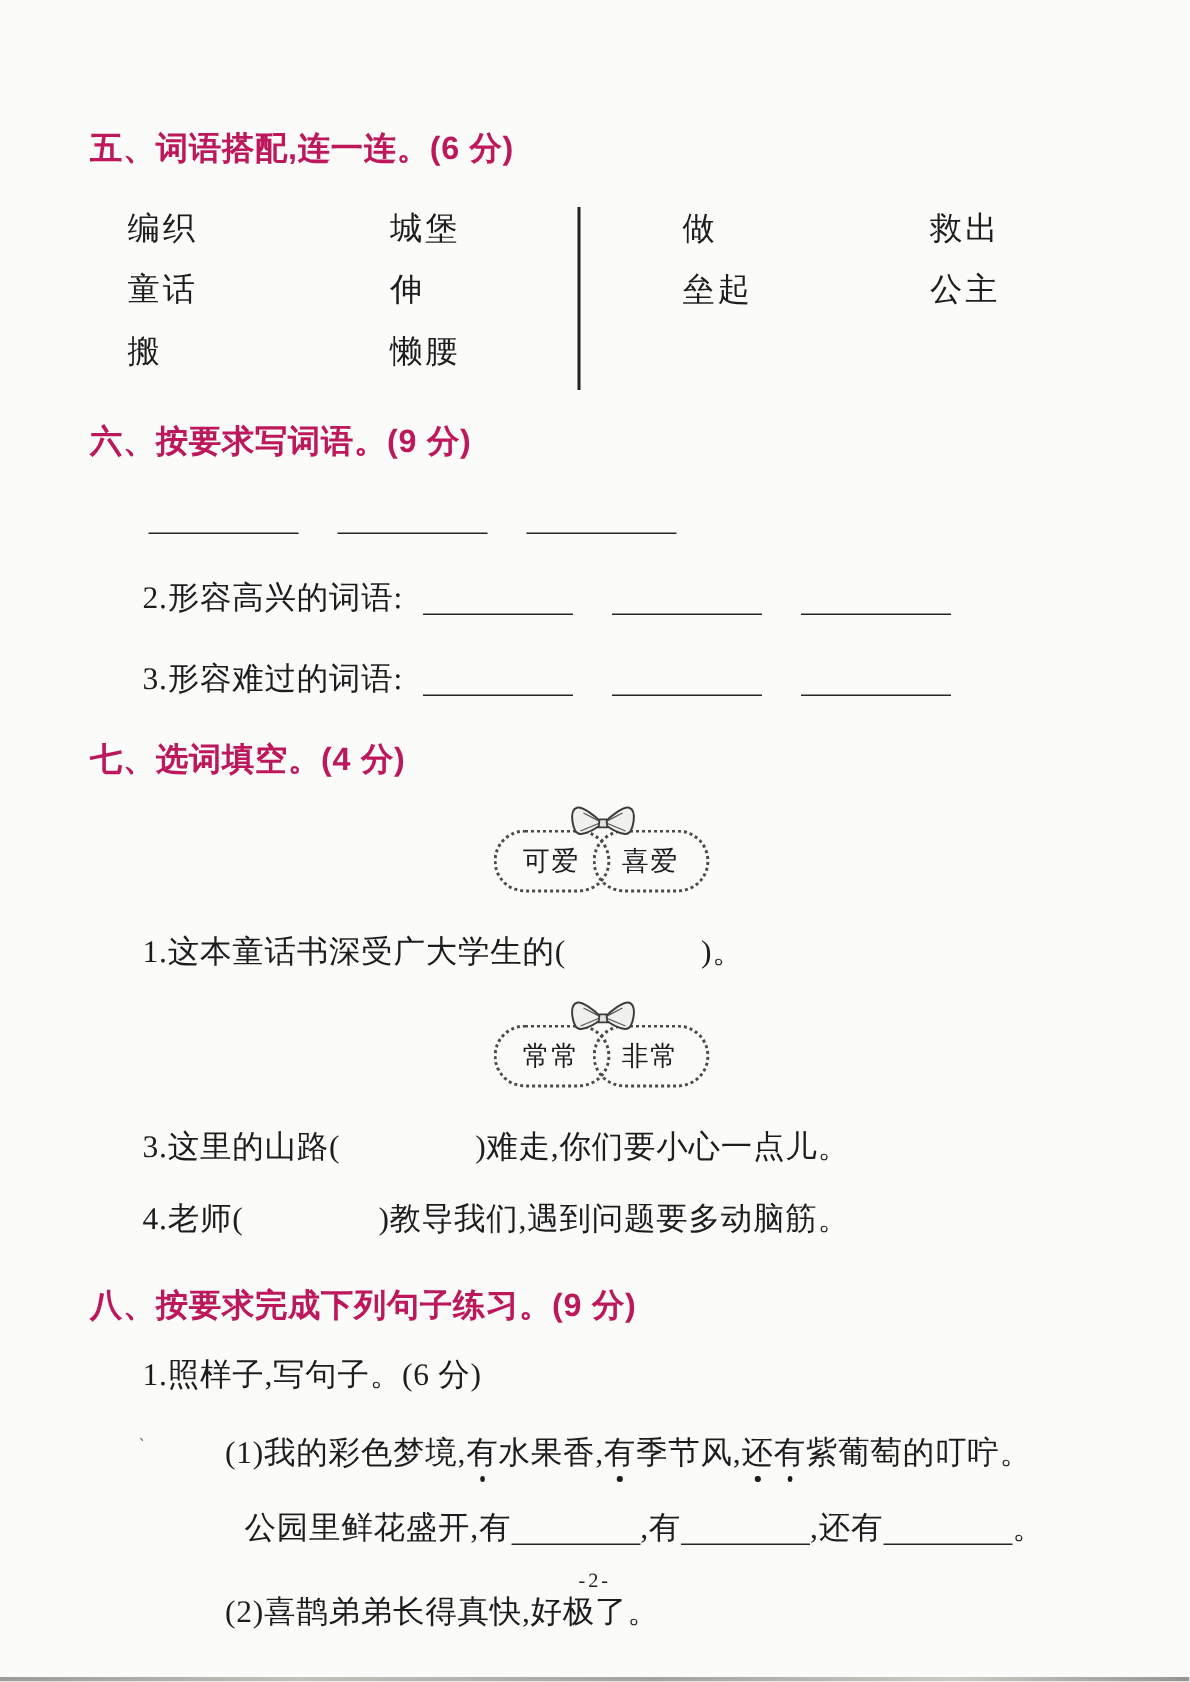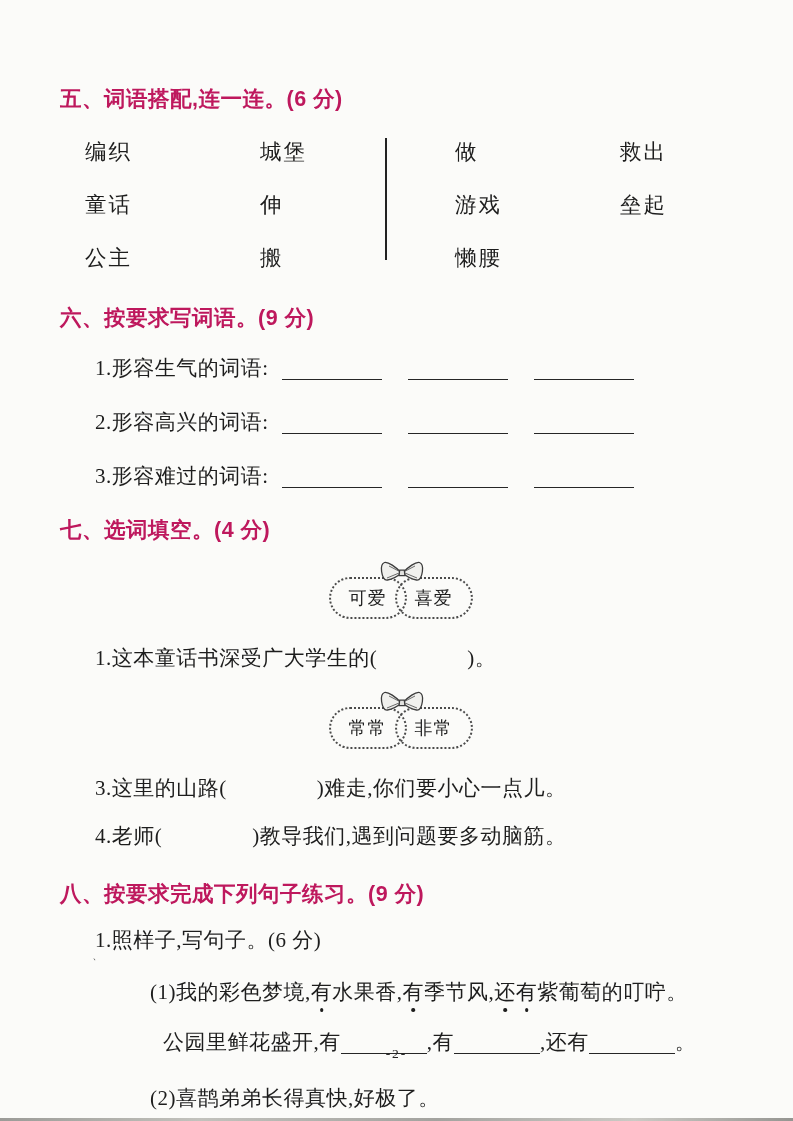--- a/index.html
+++ b/index.html
@@ -22,21 +22,21 @@
     letter-spacing:0.5px;
     color:#be185d;
   }
 
   
   .match-grid{
     position:relative;
     margin:22px 0 0 25px;
     display:grid;
     grid-template-columns:175px 195px 165px auto;
-    row-gap:16px;
+    row-gap:4px;
   }
   .match-cell{font-size:21.5px;line-height:37px;letter-spacing:2px;}
   .match-divider{
     position:absolute;left:300px;top:4px;height:122px;width:1.6px;
     background:#222;
   }
 
   
   .q-row{font-size:21px;line-height:30px;margin-left:35px;letter-spacing:0.5px;}
   .blank{
@@ -112,30 +112,29 @@
 
   <div class="sec-heading">五、词语搭配,连一连。(6 分)</div>
   <div class="match-grid">
     <div class="match-divider"></div>
     <span class="match-cell">编织</span>
     <span class="match-cell">城堡</span>
     <span class="match-cell">做</span>
     <span class="match-cell">救出</span>
     <span class="match-cell">童话</span>
     <span class="match-cell">伸</span>
-    <span class="match-cell">游戏</span>
     <span class="match-cell">垒起</span>
     <span class="match-cell">公主</span>
     <span class="match-cell">搬</span>
     <span class="match-cell">懒腰</span>
   </div>
 
   <div class="sec-heading mt16">六、按要求写词语。(9 分)</div>
   <div class="q-row mt22">
-    <span>1.形容生气的词语:</span><span class="blank w100"></span><span class="blank w100"></span><span class="blank w100"></span>
+    <span class="blank w100"></span><span class="blank w100"></span><span class="blank w100"></span>
   </div>
   <div class="q-row mt24">
     <span>2.形容高兴的词语:</span><span class="blank w100"></span><span class="blank w100"></span><span class="blank w100"></span>
   </div>
   <div class="q-row mt24">
     <span>3.形容难过的词语:</span><span class="blank w100"></span><span class="blank w100"></span><span class="blank w100"></span>
   </div>
 
   <div class="sec-heading mt26">七、选词填空。(4 分)</div>
 

